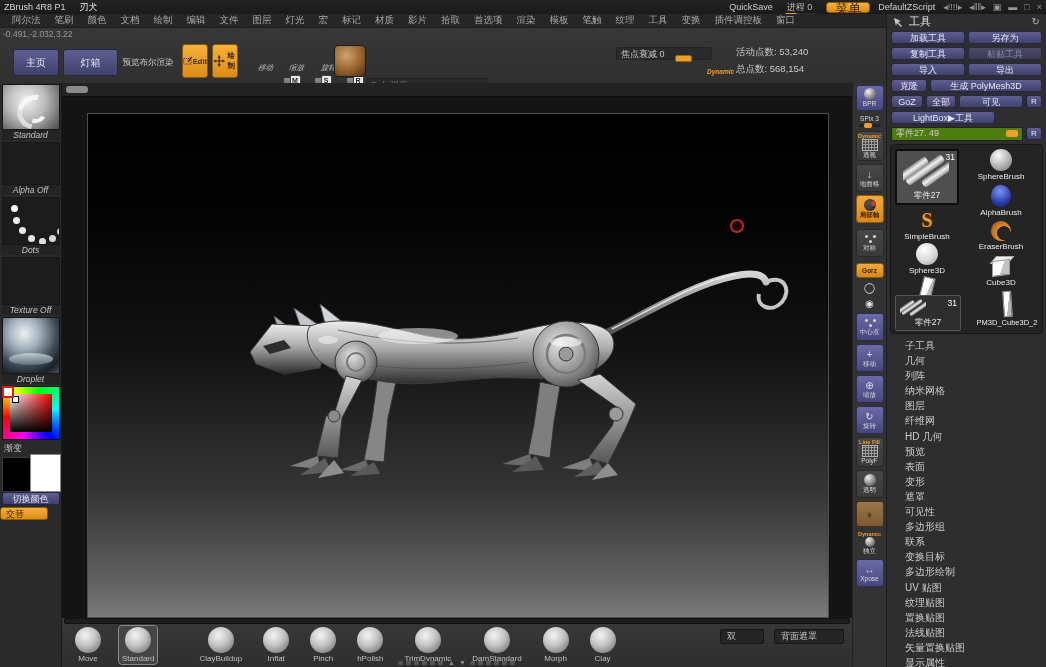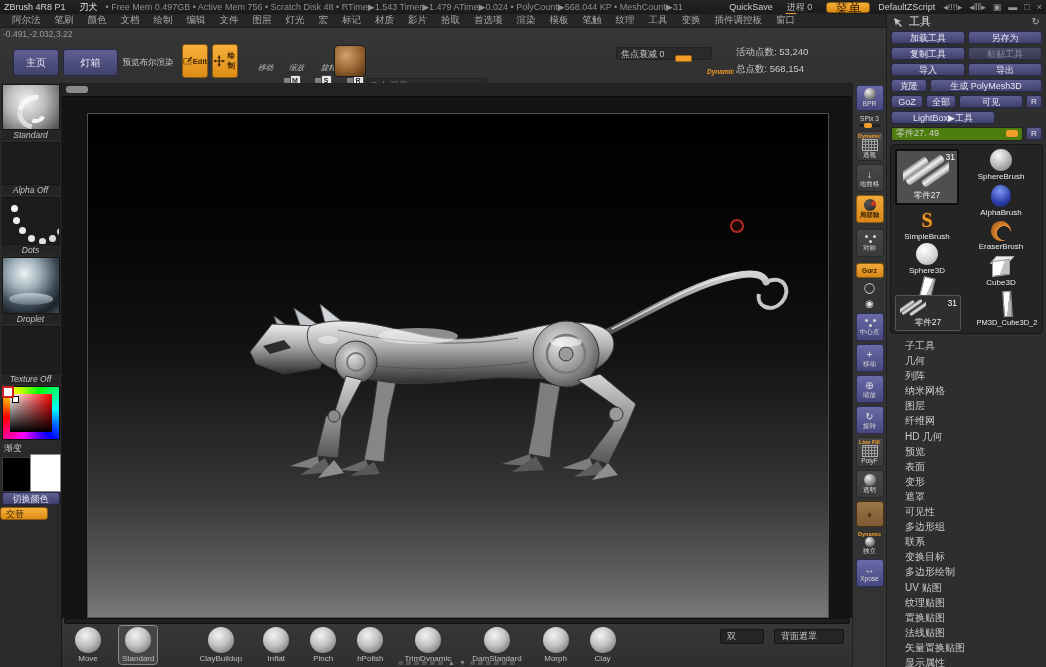--- a/index.html
+++ b/index.html
@@ -179,21 +179,20 @@
   .rt-section{height:15.1px;line-height:15px;font-size:10px;color:#cbcbcb;padding-left:18px;cursor:pointer;}
 </style>
 </head>
 <body>
 
 <div id="app">
 
   <div class="abs titlebar">
     <span class="tb-app">ZBrush 4R8 P1</span>
     <span class="tb-doc">刃犬</span>
-    <span class="tb-stats">• Free Mem 0.497GB • Active Mem 756 • Scratch Disk 48 •  RTime▶1.543 Timer▶1.479 ATime▶0.024 • PolyCount▶568.044 KP • MeshCount▶31</span>
     <span class="tb-quicksave">QuickSave</span>
     <span class="tb-progress">
       <span>进程</span>
       <span>0</span>
       <i class="pbar">
           <i></i>
         </i>
     </span>
     <span class="tb-menus btn-orange">菜单</span>
     <span class="tb-zscript">DefaultZScript</span>
@@ -315,28 +314,28 @@
       <div class="lt-thumb empty-box" style="height:43px;"></div>
       <div class="lt-label">Alpha Off</div>
     </div>
     <div class="lt-item">
       <div class="lt-thumb dots-box" style="height:48px;">
           <i></i>
         </div>
       <div class="lt-label">Dots</div>
     </div>
     <div class="lt-item">
+      <div class="lt-thumb empty-box" style="height:48px;"></div>
+      <div class="lt-label">Texture Off</div>
+    </div>
+    <div class="lt-item">
       <div class="lt-thumb droplet" style="height:57px;">
           <i></i>
         </div>
       <div class="lt-label">Droplet</div>
-    </div>
-    <div class="lt-item">
-      <div class="lt-thumb empty-box" style="height:48px;"></div>
-      <div class="lt-label">Texture Off</div>
     </div>
 
     <div class="picker">
       <div class="sv"></div>
       <div class="mark"></div>
       <div class="hueflag"></div>
     </div>
     <div class="grad-label">渐变</div>
     <div class="swatches">
       <div class="sw-main"></div>

